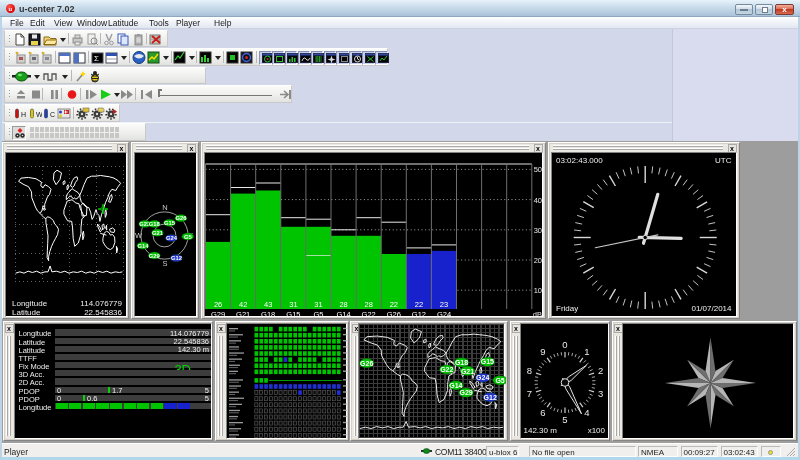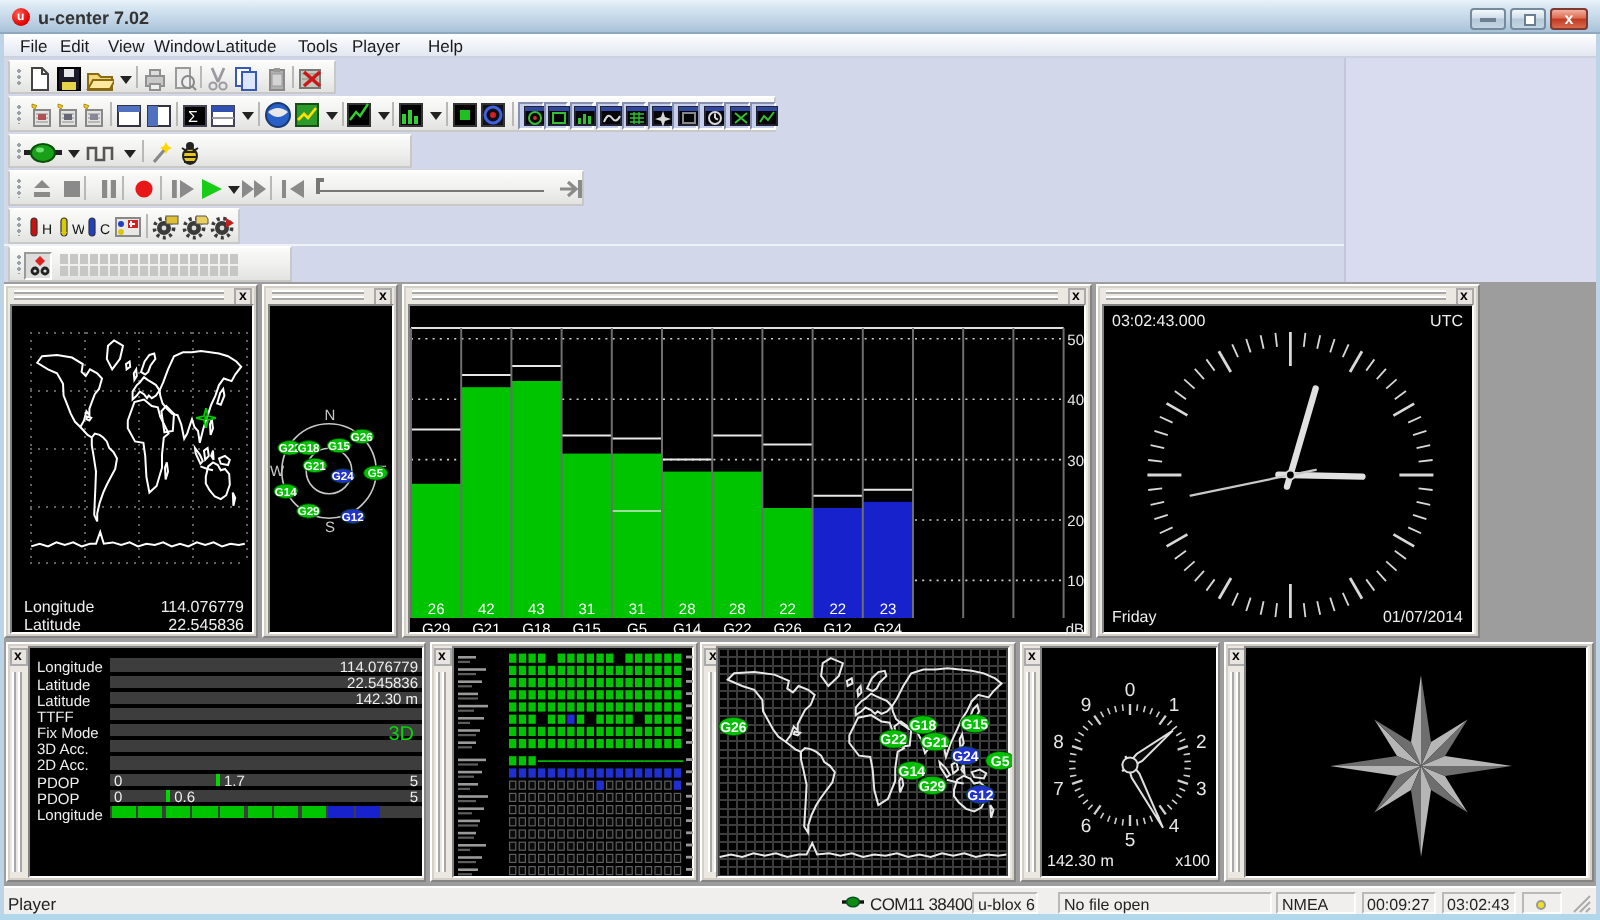--- a/index.html
+++ b/index.html
@@ -682,21 +682,21 @@
           <div class="wt" style="right:2px;top:-0.5px;font-size:7.5px">22.545836</div>
         </div>
         <div class="wt" style="left:4px;top:21.6px;font-size:7.5px">Latitude</div>
         <div class="abs" style="left:40.5px;top:21.6px;width:156px;height:6.4px;background:#3d3d3d">
           <div class="wt" style="right:2px;top:-0.5px;font-size:7.5px">142.30 m</div>
         </div>
         <div class="wt" style="left:4px;top:29.8px;font-size:7.5px">TTFF</div>
         <div class="abs" style="left:40.5px;top:29.8px;width:156px;height:6.4px;background:#3d3d3d"></div>
         <div class="wt" style="left:4px;top:38.0px;font-size:7.5px">Fix Mode</div>
         <div class="abs" style="left:40.5px;top:38.0px;width:156px;height:6.4px;background:#3d3d3d">
-          <div class="wt" style="right:4px;top:-0.5px;font-size:10px;color:#00d800">3D</div>
+          <div class="wt" style="right:20px;top:-0.5px;font-size:13px;color:#00d800">3D</div>
         </div>
         <div class="wt" style="left:4px;top:46.1px;font-size:7.5px">3D Acc.</div>
         <div class="abs" style="left:40.5px;top:46.1px;width:156px;height:6.4px;background:#3d3d3d"></div>
         <div class="wt" style="left:4px;top:54.3px;font-size:7.5px">2D Acc.</div>
         <div class="abs" style="left:40.5px;top:54.3px;width:156px;height:6.4px;background:#3d3d3d"></div>
         <div class="wt" style="left:4px;top:62.5px;font-size:7.5px">PDOP</div>
         <div class="abs" style="left:40.5px;top:62.5px;width:156px;height:6.4px;background:#3d3d3d">
           <div class="wt" style="left:2px;top:-0.5px;font-size:7.5px">0</div>
           <div class="wt" style="right:2px;top:-0.5px;font-size:7.5px">5</div>
           <div class="abs" style="left:53.0px;top:0.5px;width:2px;height:5.5px;background:#00d800"></div>

